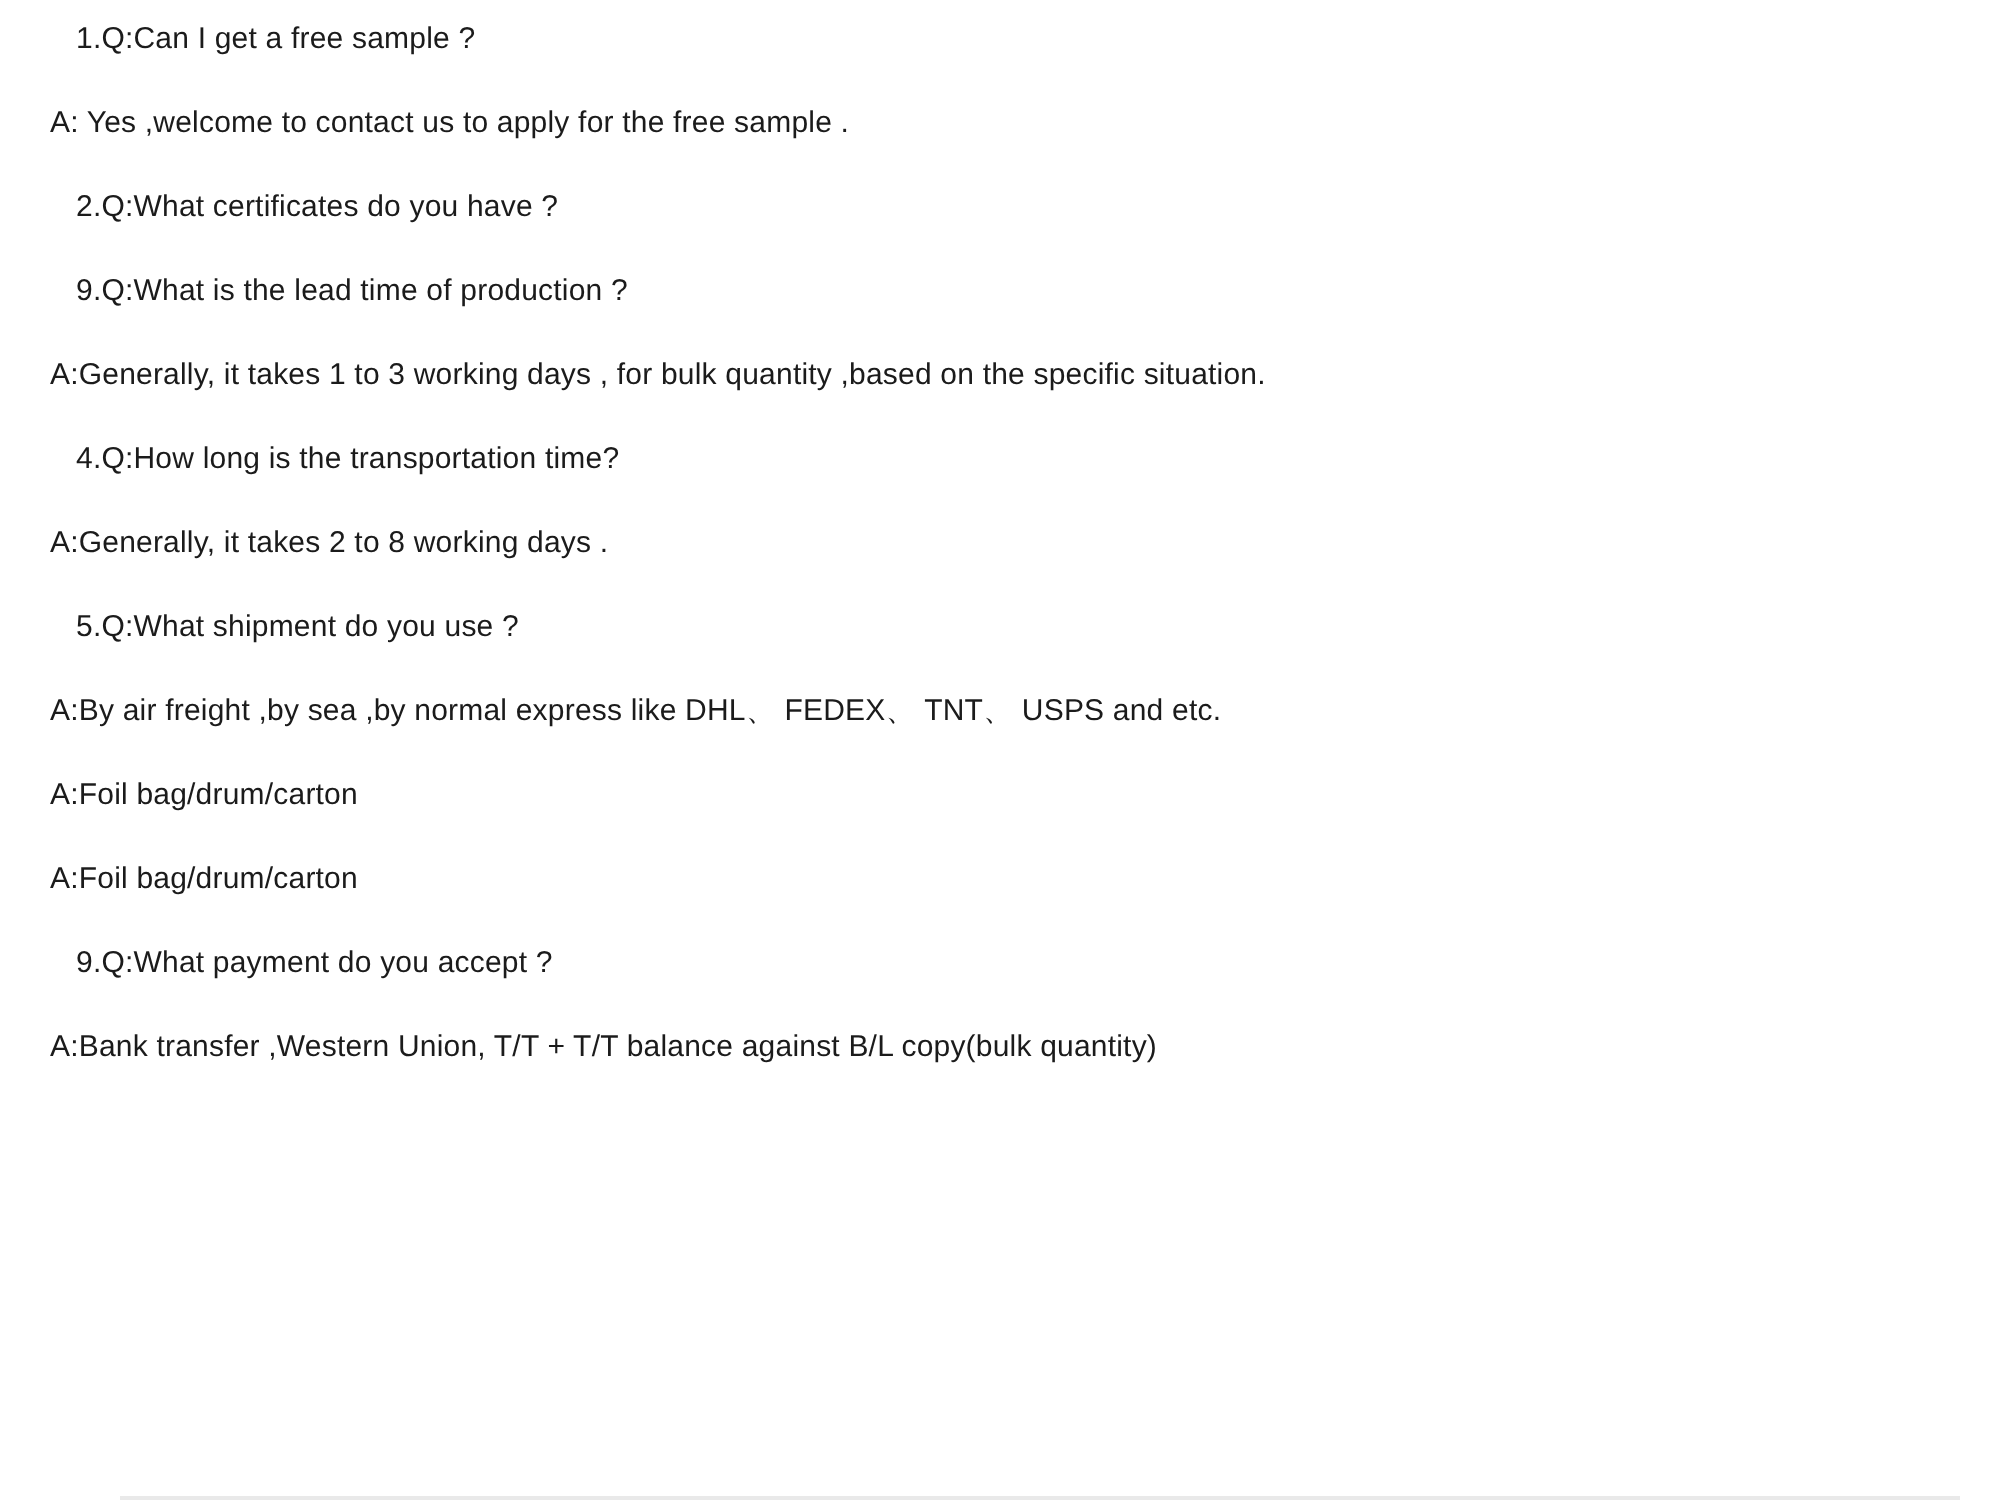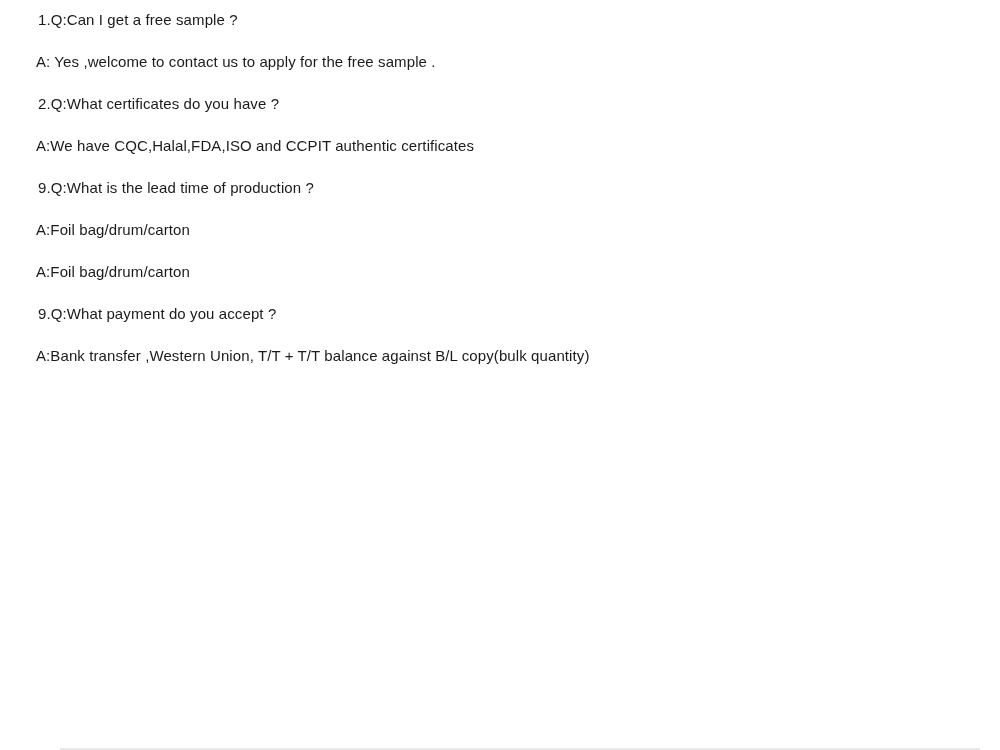--- a/index.html
+++ b/index.html
@@ -31,21 +31,21 @@
     align-items: center;
     font-size: 15px;
     color: #1b1b1b;
     white-space: pre;
     letter-spacing: 0.1px;
   }
   .faq-question {
     padding-left: 38px;
   }
   .faq-answer {
-    padding-left: 36px;
+    padding-left: 25px;
   }
   .bottom-cutoff-line {
     position: absolute;
     left: 60px;
     width: 920px;
     bottom: 0;
     height: 2px;
     background: #e9e9e9;
   }
 </style>
@@ -54,30 +54,36 @@
 
 <div class="faq-page">
   <div class="faq-list" id="faq-list">
   <div class="faq-item">
     <div class="faq-line faq-question">1.Q:Can I get a free sample ?</div>
     <div class="faq-line faq-answer">A: Yes ,welcome to contact us to apply for the free sample .</div>
   </div>
 
   <div class="faq-item">
     <div class="faq-line faq-question">2.Q:What certificates do you have ?</div>
-    <div class="faq-line faq-answer">A:We have CQC,Halal,FDA,ISO and CCPIT authentic certificates</div>
   </div>
 
   <div class="faq-item">
     <div class="faq-line faq-question">9.Q:What is the lead time of production ?</div>
+    <div class="faq-line faq-answer">A:Generally, it takes 1 to 3 working days , for bulk quantity ,based on the specific situation.</div>
   </div>
 
   <div class="faq-item">
+    <div class="faq-line faq-question">4.Q:How long is the transportation time?</div>
+    <div class="faq-line faq-answer">A:Generally, it takes 2 to 8 working days .</div>
   </div>
 
+  <div class="faq-item">
+    <div class="faq-line faq-question">5.Q:What shipment do you use ?</div>
+    <div class="faq-line faq-answer">A:By air freight ,by sea ,by normal express like DHL、 FEDEX、 TNT、 USPS and etc.</div>
+  </div>
 
 
   <div class="faq-item">
     <div class="faq-line faq-answer">A:Foil bag/drum/carton</div>
   </div>
 
   <div class="faq-item">
     <div class="faq-line faq-answer">A:Foil bag/drum/carton</div>
   </div>
 

